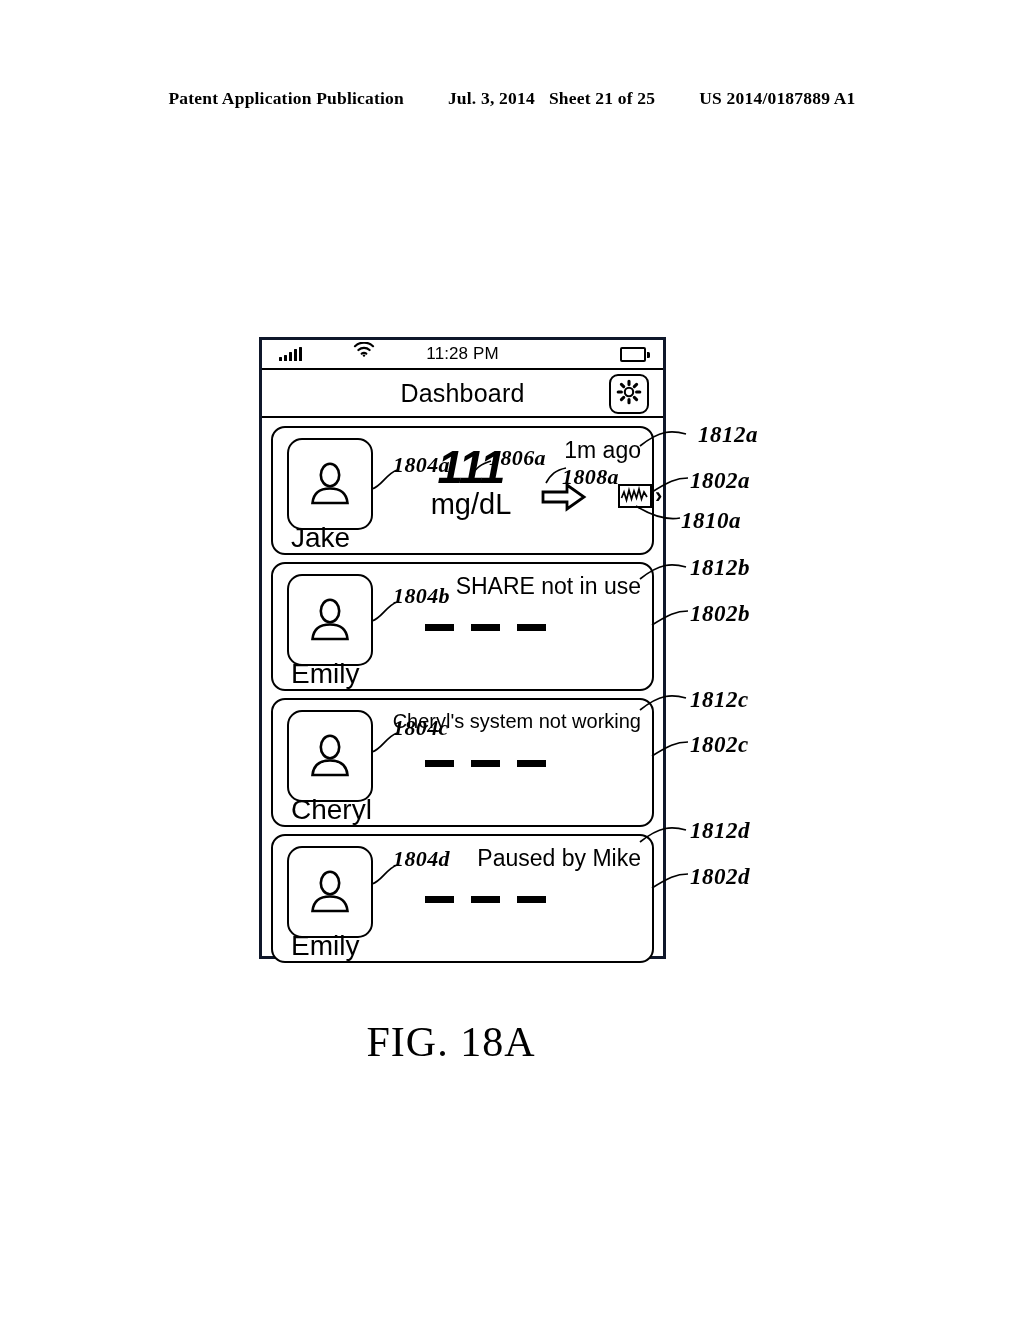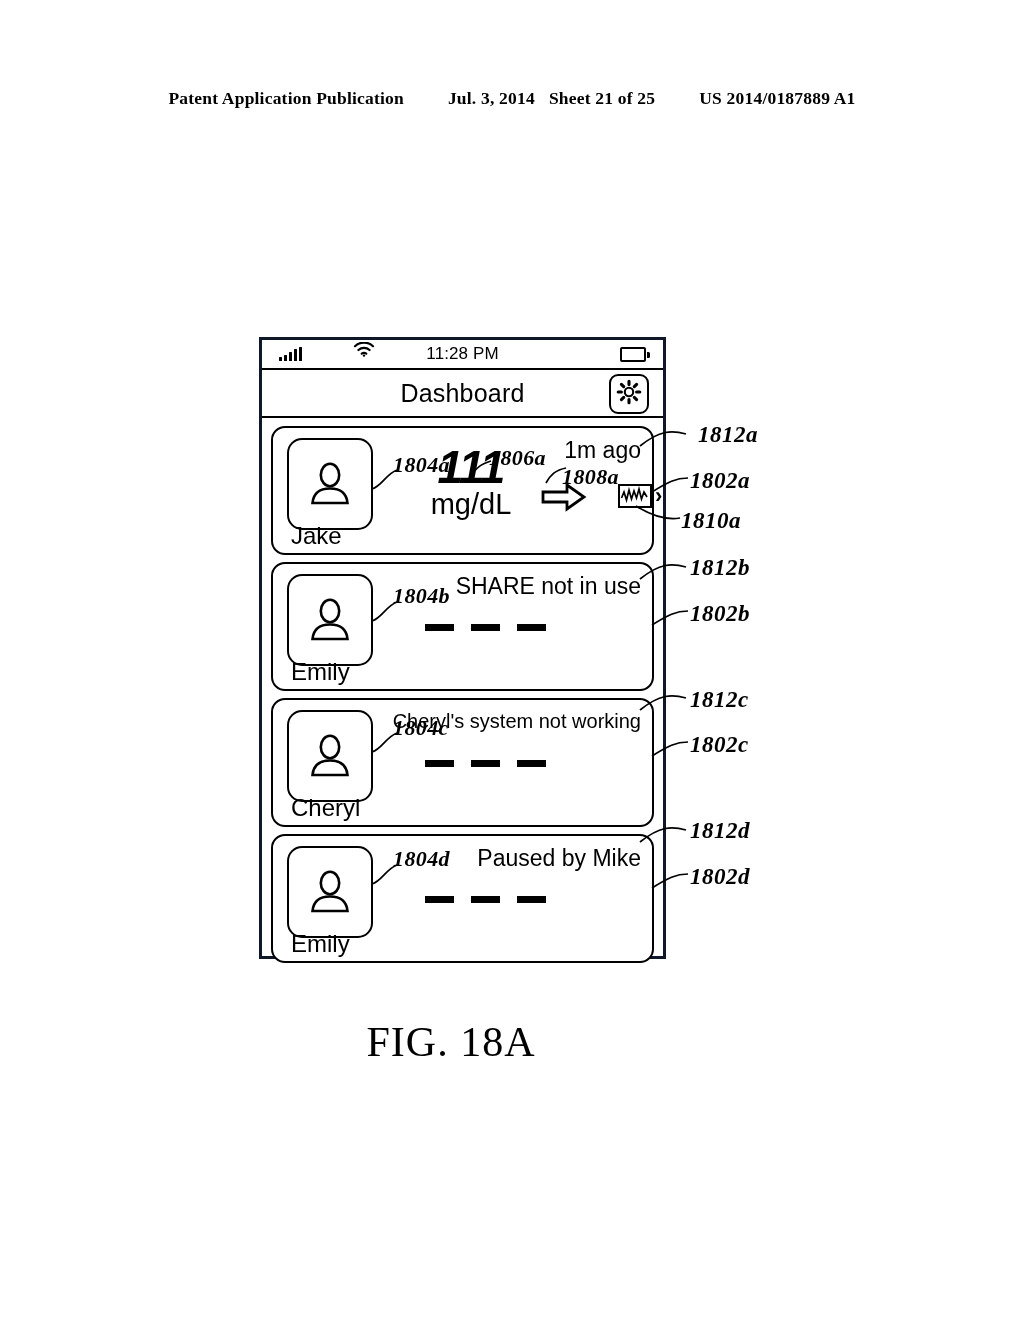--- a/index.html
+++ b/index.html
@@ -186,21 +186,21 @@
     display: flex;
     align-items: center;
     justify-content: center;
     background: #fff;
     z-index: 1;
   }
   .avatar-name {
     position: absolute;
     left: 18px;
     top: 96px;
-    font-size: 24px;
+    font-size: 28px;
     z-index: 2;
     background: transparent;
     line-height: 1;
   }
 
   .reading-block {
     position: absolute;
     left: 138px;
     top: 18px;
     width: 120px;

